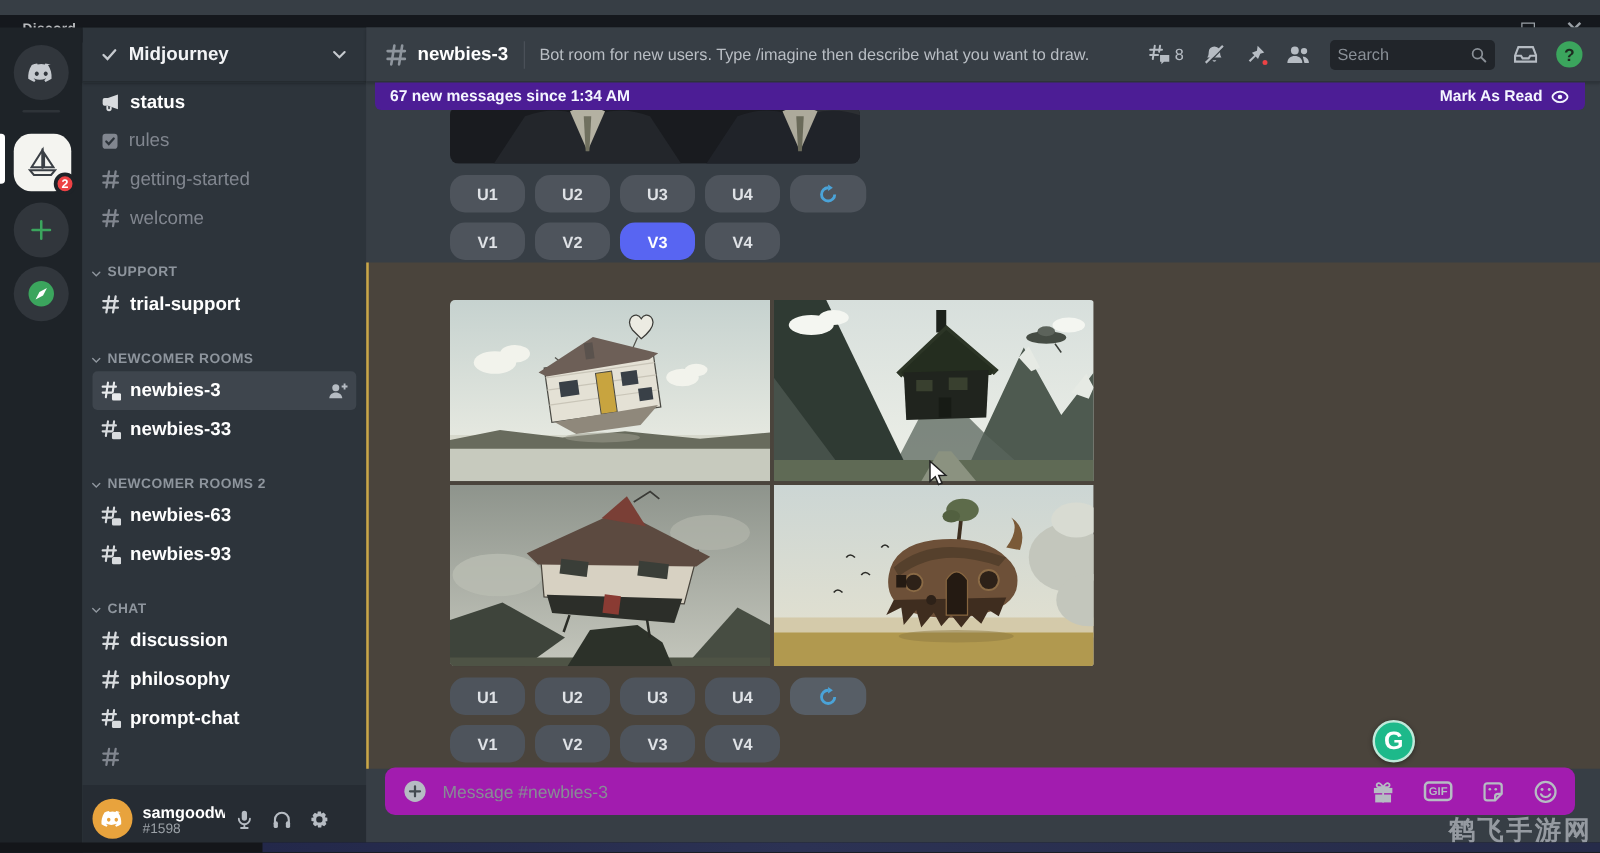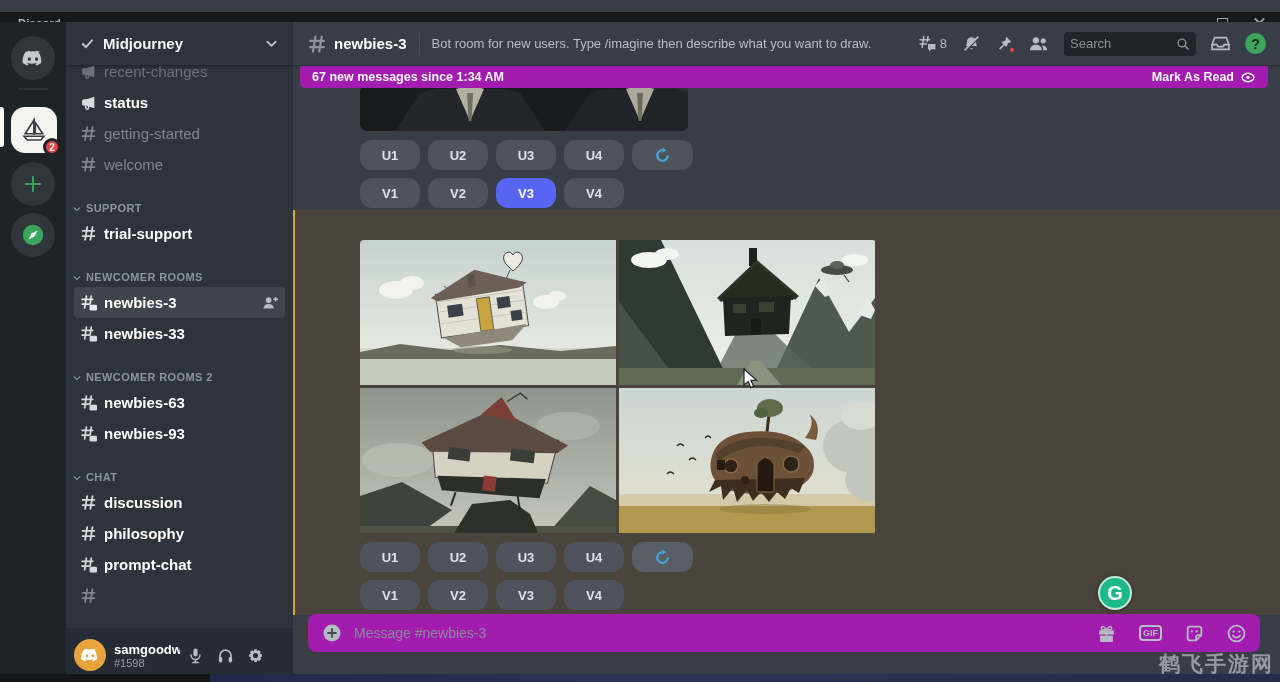--- a/index.html
+++ b/index.html
@@ -61,21 +61,21 @@
   .topic { color:#b9bec4; font-size:13px; white-space:nowrap; overflow:hidden; max-width:440px; }
   .hdr-icons { margin-left:auto; display:flex; align-items:center; gap:15px; color:#b6bcc3; }
   .hicon { position:relative; display:flex; align-items:center; cursor:pointer; }
   .tcount { font-size:13px; margin-left:3px; color:#b6bcc3; }
   .pin-dot { position:absolute; right:-3px; bottom:-2px; width:8px; height:8px; border-radius:50%; background:#ed4245; border:2px solid #373e45; }
   .searchbox { width:132px; height:24px; background:#21252a; border-radius:4px; display:flex; align-items:center; padding:0 6px; cursor:text; }
   .searchbox .stext { color:#8a9097; font-size:13px; flex:1; }
   .help-btn { width:21px; height:21px; border-radius:50%; background:#3ba55d; color:#1d2b20; font-weight:bold; font-size:14px; display:flex; align-items:center; justify-content:center; cursor:pointer; }
 
   
-  .banner { position:absolute; left:7px; top:44px; width:968px; height:22px; background:#a21caf; border-radius:0 0 5px 5px; display:flex; align-items:center; padding:0 12px; z-index:6; cursor:pointer; }
+  .banner { position:absolute; left:7px; top:44px; width:968px; height:22px; background:#4c1d95; border-radius:0 0 5px 5px; display:flex; align-items:center; padding:0 12px; z-index:6; cursor:pointer; }
   .banner .btext { color:#f4f5ff; font-size:12.5px; font-weight:bold; }
   .banner .baction { margin-left:auto; color:#f4f5ff; font-size:12.5px; font-weight:bold; display:flex; align-items:center; gap:6px; cursor:pointer; }
 
   
   .img-card { position:absolute; border-radius:7px; overflow:hidden; cursor:pointer; }
   .btn-row { position:absolute; display:flex; gap:8px; }
   .mj-btn { width:60px; height:30px; border-radius:12px; background:#4e545c; color:#dfe2e6; font-size:13px; font-weight:600; display:flex; align-items:center; justify-content:center; cursor:pointer; font-family:"Liberation Sans",sans-serif; border:none; }
   .mj-btn.sel { background:#5865f2; color:#fff; }
   .mj-btn.re { width:61px; }
 
@@ -271,36 +271,36 @@
         </span>
       <span class="sname">Midjourney</span>
       <span class="icon chev">
           <svg width="15" height="15" style="color:#c6cacf">
             <use href="#i-chevd"></use>
           </svg>
         </span>
     </div>
 
     <div class="ch-scroll">
-      <div class="ch-row clip0">
+      <div class="ch-row unread">
+
         <span class="icon">
             <svg width="17" height="17">
               <use href="#i-mega"></use>
             </svg>
           </span>
-        <span class="ch-label">recent-changes</span>
-      </div>
-      <div class="ch-row unread">
-
-        <span class="icon">
-            <svg width="17" height="17">
-              <use href="#i-mega"></use>
-            </svg>
-          </span>
         <span class="ch-label">status</span>
+      </div>
+      <div class="ch-row">
+        <span class="icon">
+            <svg width="16" height="16">
+              <use href="#i-rules"></use>
+            </svg>
+          </span>
+        <span class="ch-label">rules</span>
       </div>
       <div class="ch-row">
         <span class="icon">
             <svg width="17" height="17">
               <use href="#i-hash"></use>
             </svg>
           </span>
         <span class="ch-label">getting-started</span>
       </div>
       <div class="ch-row">

